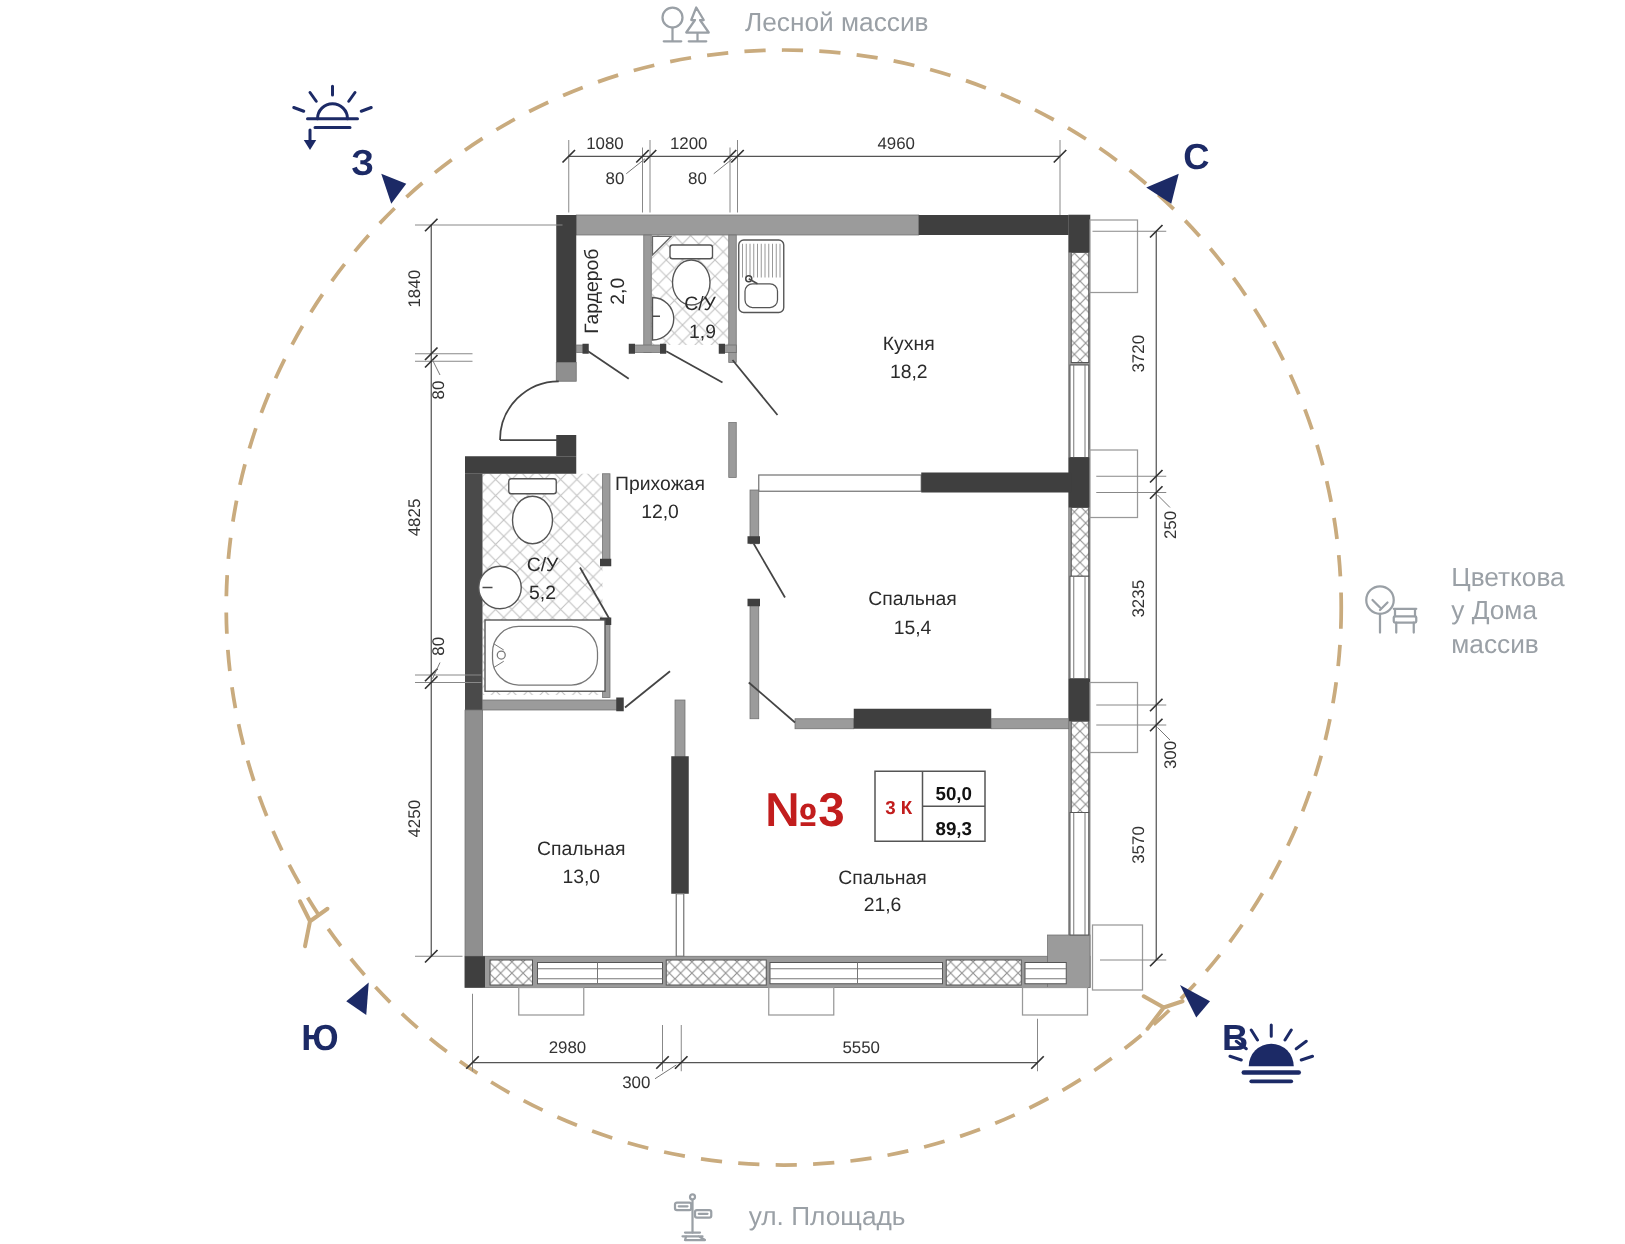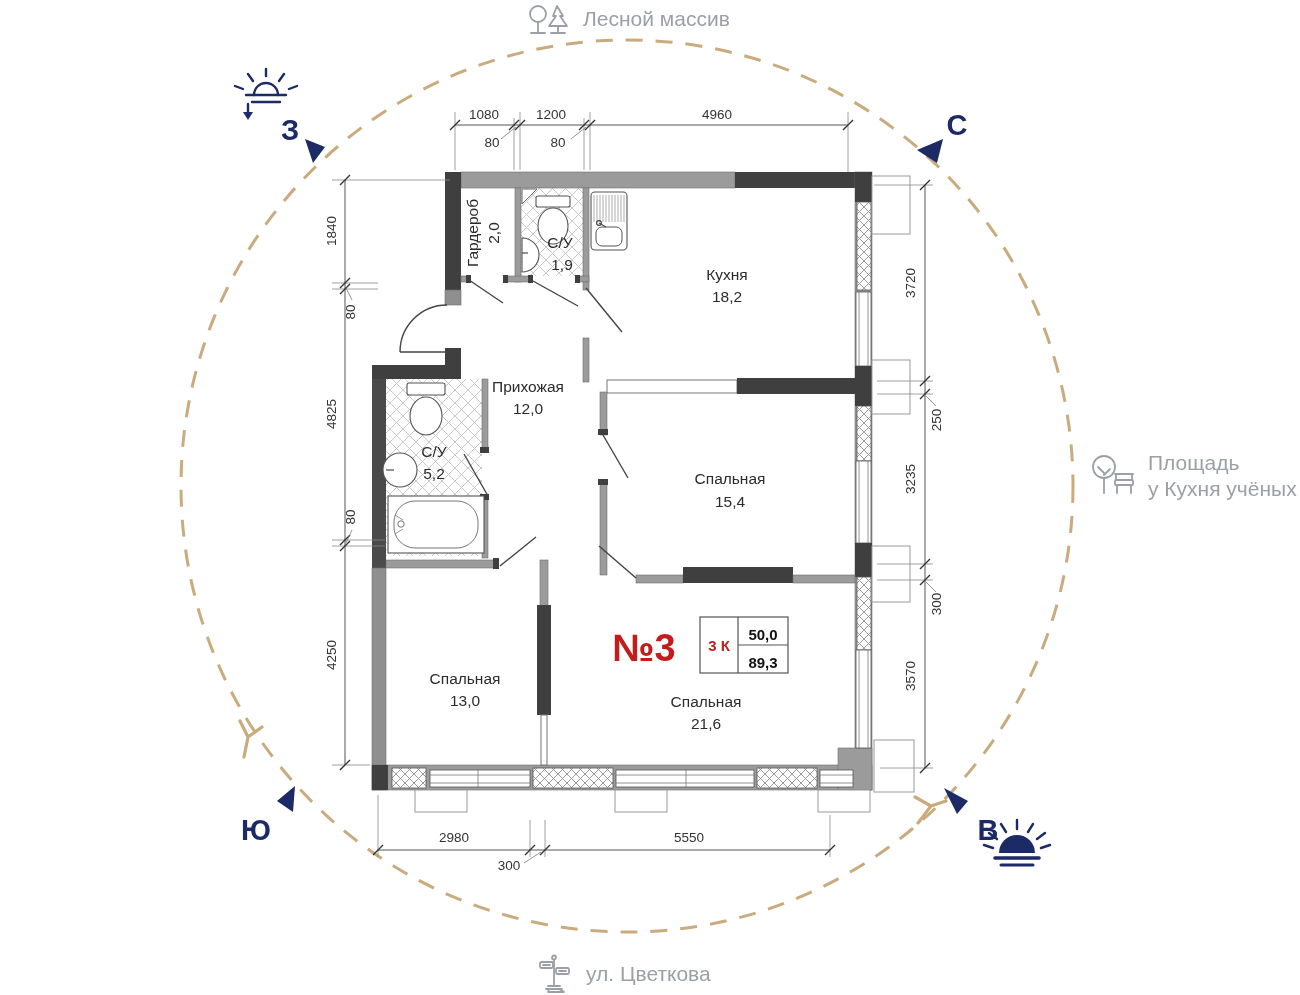--- a/index.html
+++ b/index.html
@@ -1,19 +1,19 @@
 <!DOCTYPE html>
 <html><head>
 <meta charset="utf-8">
 <style>
   html,body{margin:0;padding:0;background:#fff;}
   #stage{position:relative;width:1300px;height:995px;background:#fff;overflow:hidden;
          font-family:"Liberation Sans",sans-serif;}
   #plan-svg{position:absolute;left:0;top:0;}
-  .lm{position:absolute;display:flex;align-items:center;gap:12px;color:#9aa0a6;
+  .lm{position:absolute;display:flex;align-items:center;gap:25px;color:#9aa0a6;
       font-size:21px;line-height:1.25;}
   .lm svg{flex:0 0 auto;}
   .lm .txt{white-space:nowrap;}
   
   .w  {fill:#9b9b9b;stroke:#6f6f6f;stroke-width:.6;}
   .wl {fill:#8f8f8f;stroke:#6f6f6f;stroke-width:.6;}
   .wd {fill:#3f3f3f;}
   .wdk{fill:#4a4a4a;}
   .fx {fill:#ffffff;stroke:#555;stroke-width:1.1;}
   .ln {stroke:#4a4a4a;stroke-width:1.2;fill:none;}
@@ -319,33 +319,33 @@
   <svg width="48" height="46" viewBox="0 0 48 46">
     <g fill="none" stroke="#9aa0a6" stroke-width="1.8" stroke-linecap="round" stroke-linejoin="round">
       <circle cx="16" cy="14" r="11"></circle>
       <path d="M16,25 V40 M16,20 L10,14 M16,22 L22,16"></path>
       <path d="M27,21 H45 M28,21 V27 M44,21 V27"></path>
       <rect x="27" y="27" width="18" height="5" rx="1"></rect>
       <path d="M29,32 V40 M43,32 V40"></path>
     </g>
   </svg>
   <div>
-    <div>Площадь</div>
-    <div>у Кухня учёных</div>
+    <div>Цветкова</div>
+    <div>у Дома массив</div>
   </div>
 </div>
 
 <div class="lm" style="left:538px;top:954px;">
   <svg width="36" height="40" viewBox="0 0 36 40">
     <g fill="none" stroke="#9aa0a6" stroke-width="1.8" stroke-linecap="round" stroke-linejoin="round">
       <circle cx="16" cy="3.5" r="2"></circle>
       <path d="M16,6 V32"></path>
       <rect x="2" y="8" width="13" height="6" rx="1.5"></rect>
       <path d="M5,11 H12"></path>
       <rect x="18" y="14" width="13" height="6" rx="1.5"></rect>
       <path d="M21,17 H28"></path>
       <path d="M10,32 H22 M8,35 H24 M11,35 L10,38 H26 L21,35"></path>
     </g>
   </svg>
-  <span class="txt">ул. Цветкова</span>
+  <span class="txt">ул. Площадь</span>
 </div>
 
 </div>
 
 </body></html>

